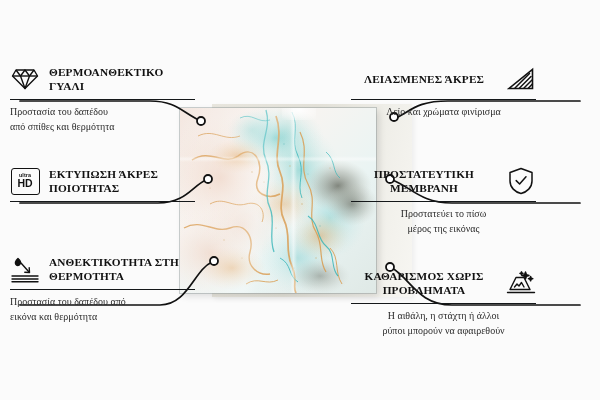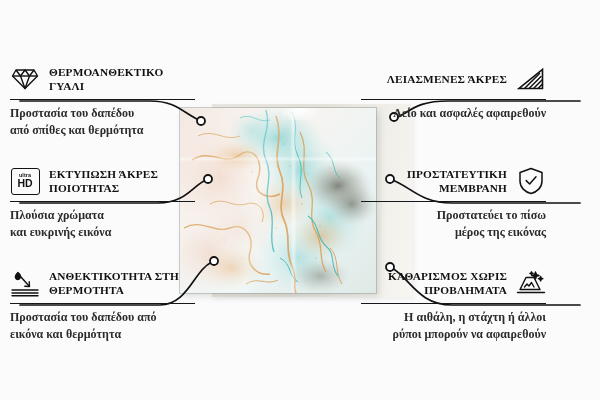--- a/index.html
+++ b/index.html
@@ -100,21 +100,21 @@
     height: 400px;
     pointer-events: none;
   }
 
   
   .feature {
     position: absolute;
     width: 185px;
   }
   .feature.left  { left: 10px;  text-align: left;  }
-  .feature.right { right: 0; text-align: right; }
+  .feature.right { right: 10px; text-align: center; }
 
   .f-head {
     display: flex;
     align-items: center;
     gap: 9px;
     min-height: 34px;
   }
   .feature.right .f-head { flex-direction: row-reverse; }
 
   .f-title {
@@ -126,25 +126,24 @@
     color: #111111;
     flex: 1;
   }
   .f-rule {
     height: 0;
     border-top: 1.3px solid #15181a;
     margin: 3px 0 5px 0;
   }
   .f-desc {
     font-family: "Liberation Serif", serif;
-    font-size: 12px;
+    font-size: 10px;
     line-height: 1.45;
     color: #2b2b2b;
     white-space: pre-line;
-    font-weight: bold;
   }
 
   .f-icon {
     width: 30px;
     height: 30px;
     flex: 0 0 30px;
     display: flex;
     align-items: center;
     justify-content: center;
     color: #111;
@@ -332,25 +331,23 @@
       <span class="f-icon">
         <span class="hd-badge">
           <span class="u">ultra</span>
           <span class="hd">HD</span>
         </span>
       </span>
       <span class="f-title">ΕΚΤΥΠΩΣΗ ΆΚΡΕΣ
 ΠΟΙΟΤΗΤΑΣ</span>
     </div>
     <div class="f-rule"></div>
-    <div class="f-desc">Πλούσια χρώματα
-και ευκρινής εικόνα</div>
-  </div>
-
-  <div class="feature left" style="top:266px">
+  </div>
+
+  <div class="feature left" style="top:252px">
     <div class="f-head">
       <span class="f-icon">
         <svg width="30" height="27" viewBox="0 0 30 27" fill="none" stroke="#111" stroke-width="1.4" stroke-linecap="round" stroke-linejoin="round">
           <path d="M8 2.5 C10.5 4.5 11 6.5 10 8.2 C9 9.9 6.6 9.9 5.7 8.2 C4.9 6.7 5.8 4.6 8 2.5 Z" fill="#111"></path>
           <path d="M11 7 L19 16"></path>
           <path d="M19.5 16.5 L19.2 11.8 M19.5 16.5 L14.8 16.2"></path>
           <path d="M2 20 H28"></path>
           <path d="M2 23 H28"></path>
           <path d="M2 25.8 H28"></path>
         </svg>
@@ -371,21 +368,21 @@
           <path d="M8 21 L22.5 6.5"></path>
           <path d="M12.5 21 L24 9.5"></path>
           <path d="M17 21 L25 13"></path>
           <path d="M21.5 21 L25.4 17"></path>
         </svg>
       </span>
       <span class="f-title">ΛΕΙΑΣΜΕΝΕΣ
 ΆΚΡΕΣ</span>
     </div>
     <div class="f-rule"></div>
-    <div class="f-desc">Λείο και ασφαλές αφαιρεθούν</div>
+    <div class="f-desc">Λείο και χρώματα φινίρισμα</div>
   </div>
 
   <div class="feature right" style="top:266px">
     <div class="f-head">
       <span class="f-icon">
         <svg width="30" height="26" viewBox="0 0 30 26" fill="none" stroke="#111" stroke-width="1.4" stroke-linecap="round" stroke-linejoin="round">
           <path d="M4 19.5 L10 7.5 H18 L24 19.5 Z"></path>
           <path d="M1.5 22.5 H28.5"></path>
           <path d="M8.5 17 L11 14 L13 16 L15.5 12.5 L18 17"></path>
           <path d="M19.5 2 L20.4 4.6 L23 5.5 L20.4 6.4 L19.5 9 L18.6 6.4 L16 5.5 L18.6 4.6 Z" fill="#111"></path>

